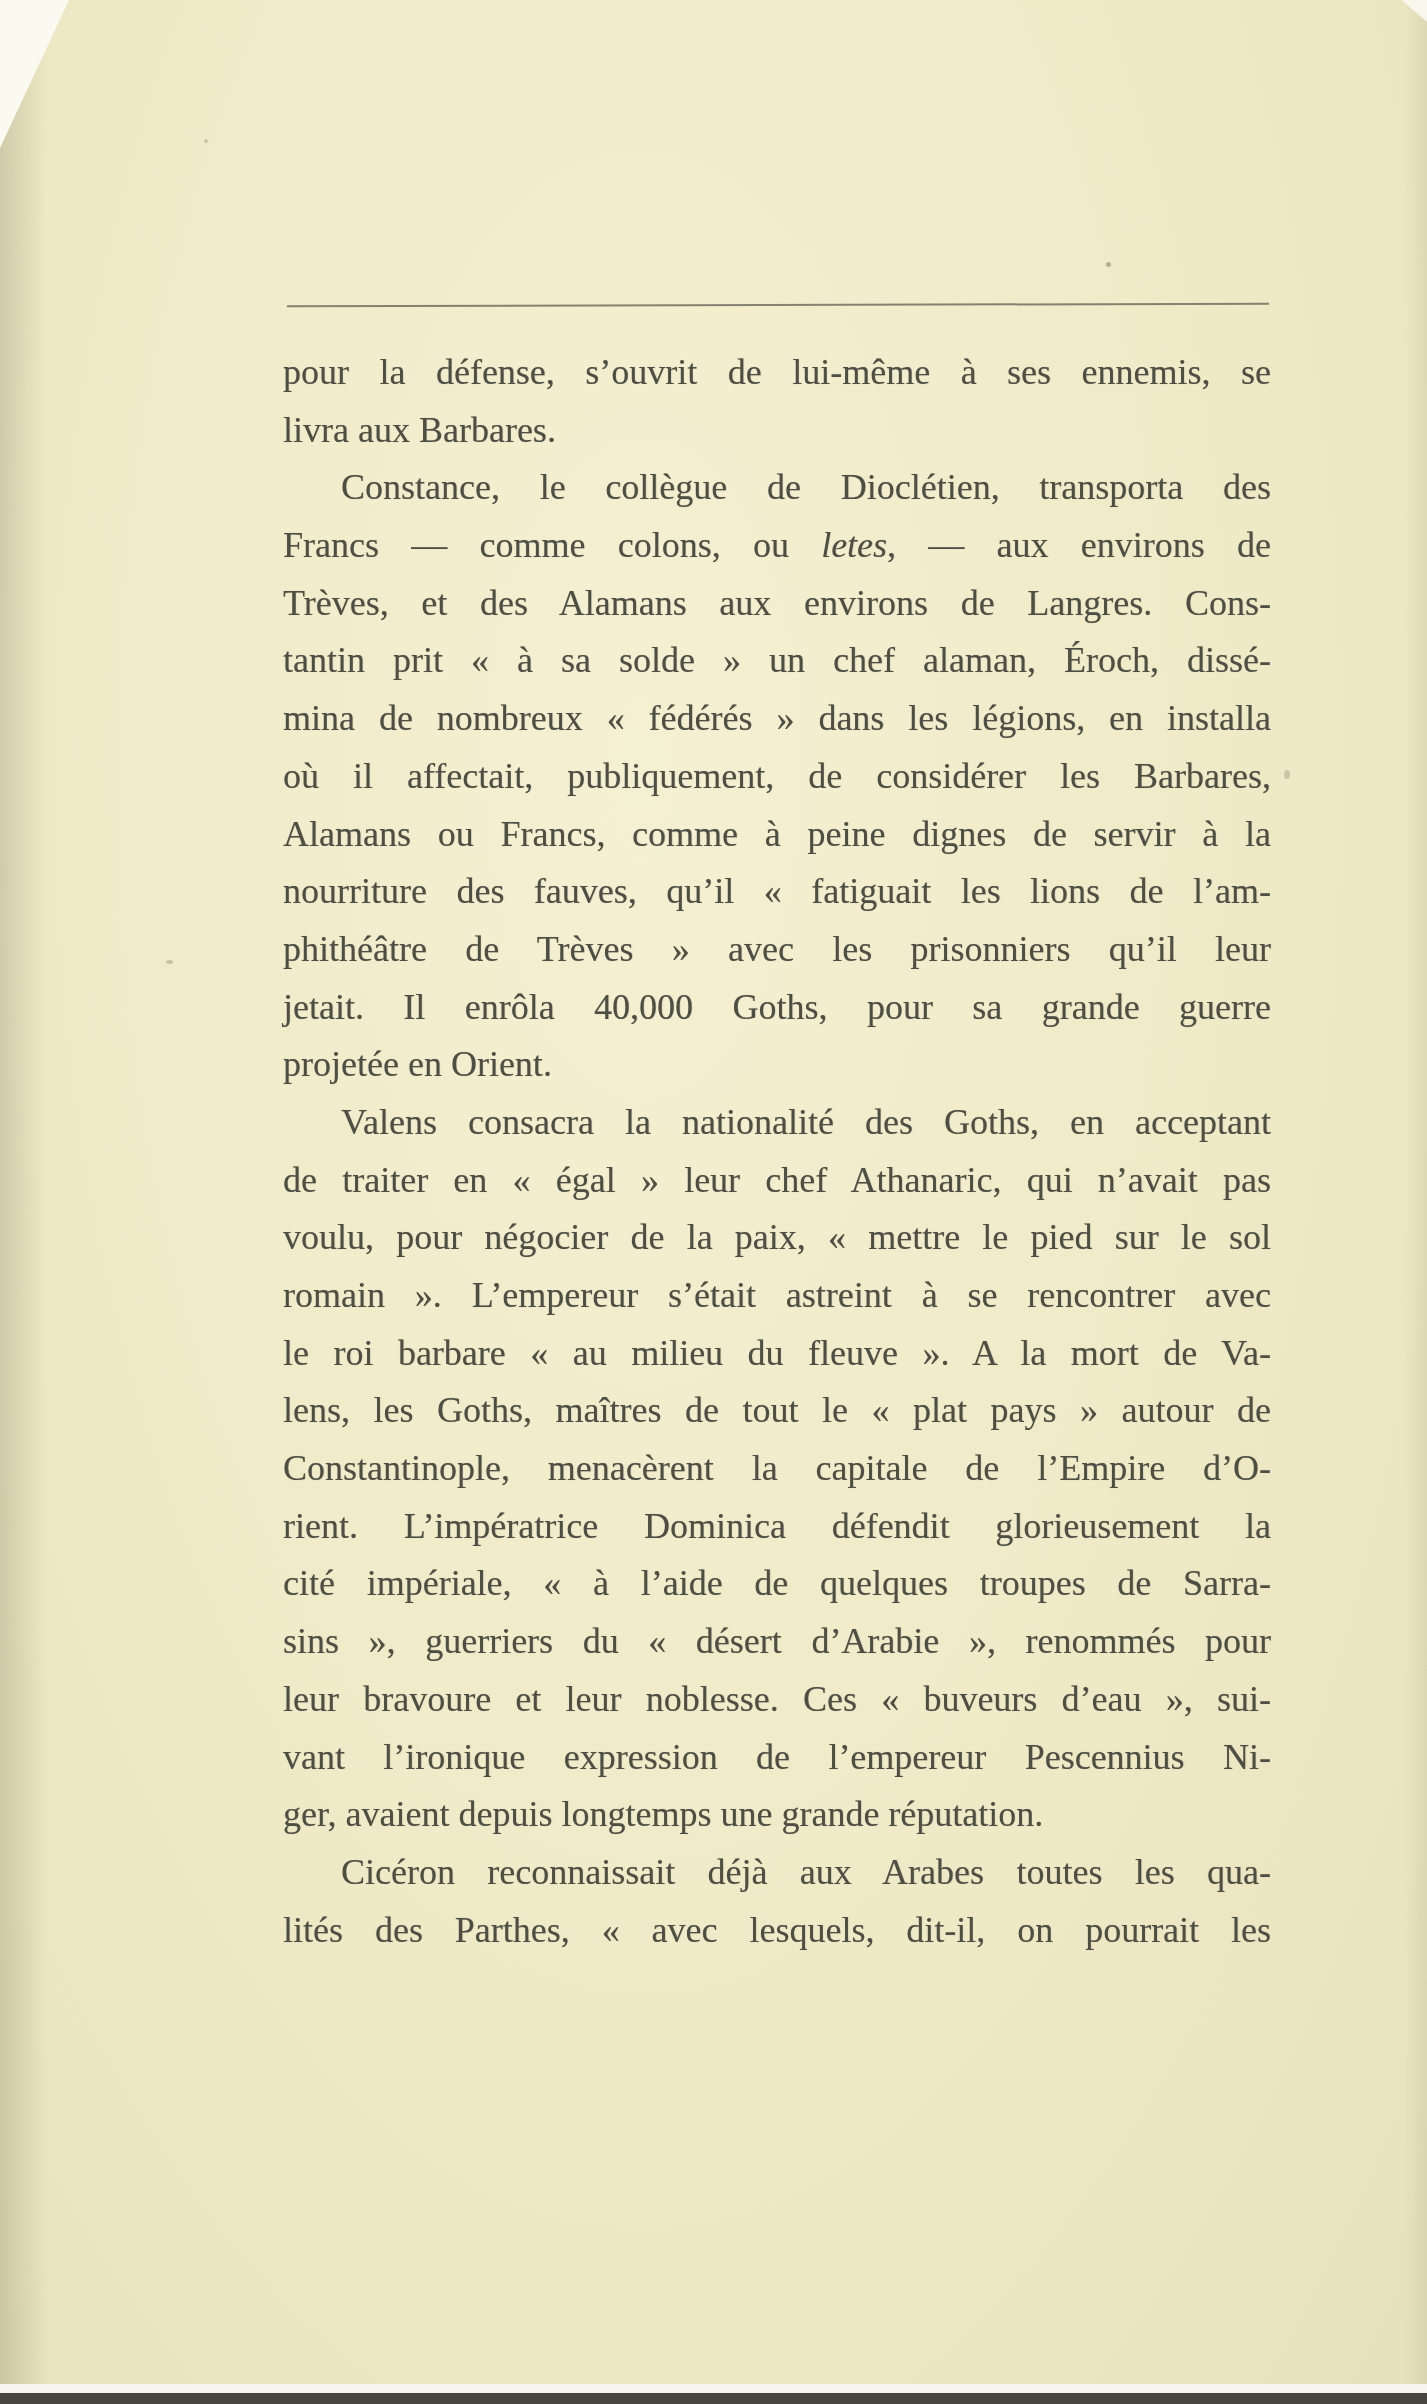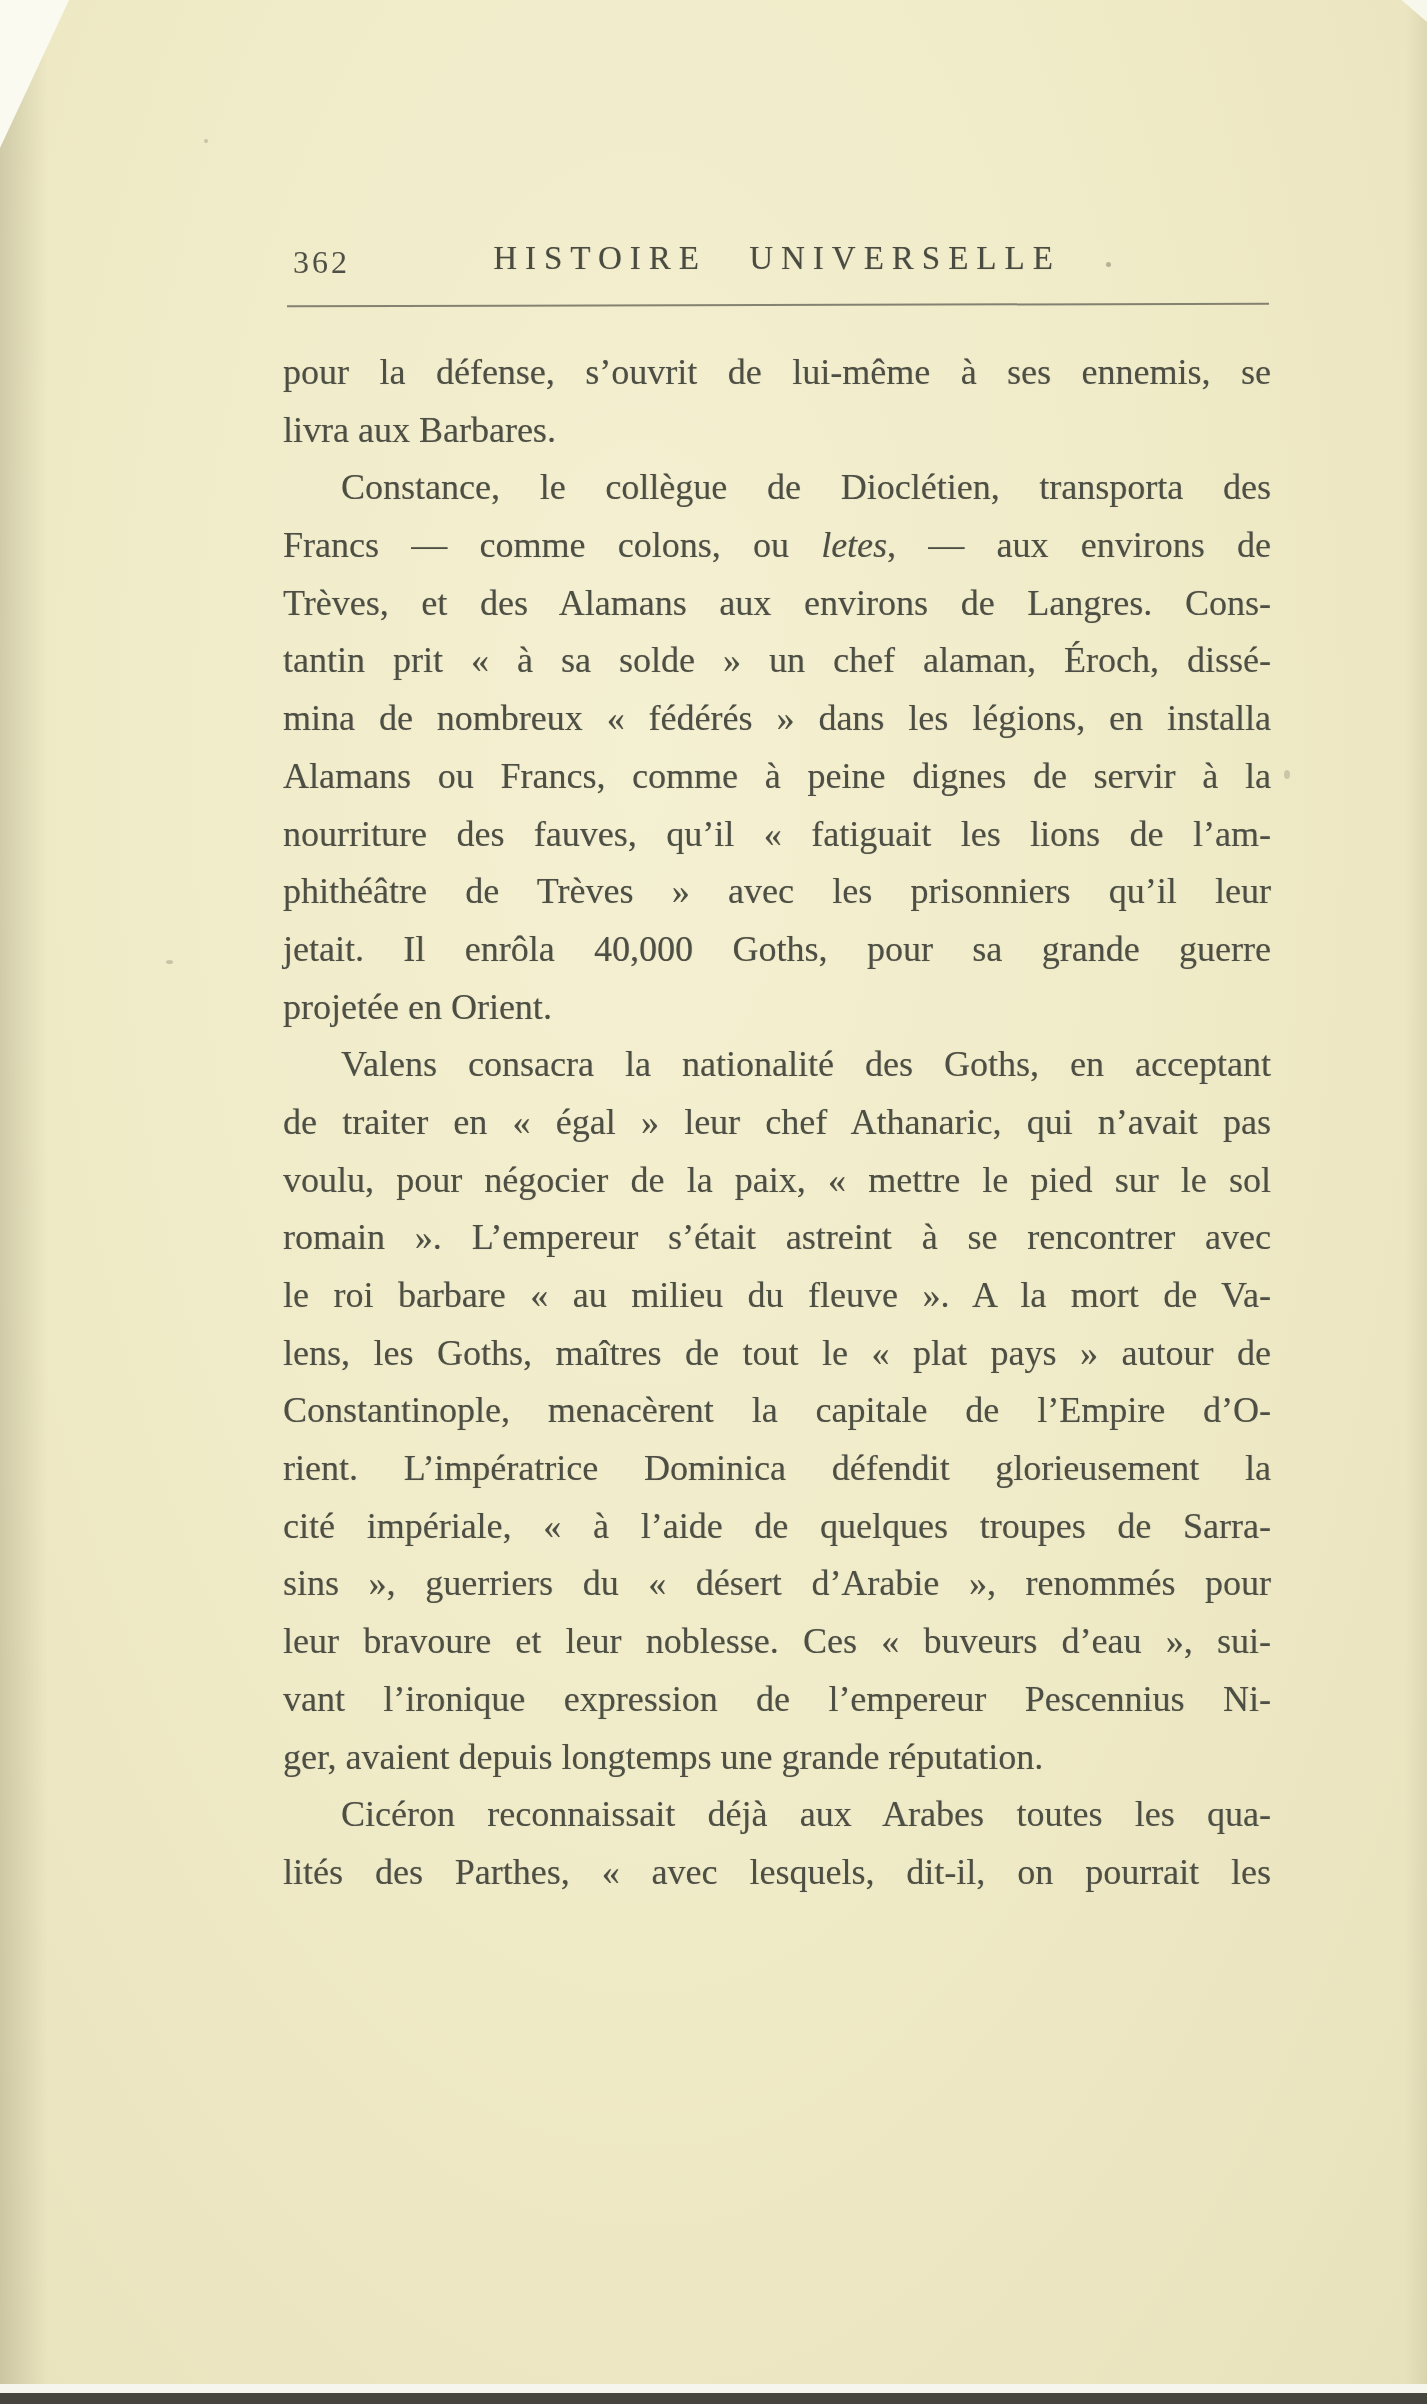--- a/index.html
+++ b/index.html
@@ -72,35 +72,32 @@
 </style>
 </head>
 <body>
 
 <div class="page">
   <div class="edge-left"></div>
   <div class="edge-right"></div>
   <div class="corner-wedge-tl"></div>
   <div class="corner-wedge-tr"></div>
 
-  <div class="header">
-    <span class="pagenum">362</span>
-    <span class="title">HISTOIRE UNIVERSELLE</span>
-  </div>
 
   <div class="rule"></div>
 
   <div class="textblock" id="textblock">
       <div class="line just"><span class="li" style="word-spacing: 21.4705px;"><span>pour la défense, s’ouvrit de lui-même à ses ennemis, se</span></span></div>
       <div class="line"><span class="li"><span>livra aux Barbares.</span></span></div>
       <div class="line indent just"><span class="li" style="word-spacing: 30.7109px;"><span>Constance, le collègue de Dioclétien, transporta des</span></span></div>
       <div class="line just"><span class="li" style="word-spacing: 23.2378px; margin-top: 45px;"><span>Francs — comme colons, ou </span><i>letes</i><span>, — aux environs de</span></span></div>
       <div class="line just"><span class="li" style="word-spacing: 23.6836px;"><span>Trèves, et des Alamans aux environs de Langres. Cons-</span></span></div>
       <div class="line just"><span class="li" style="word-spacing: 19.0213px;"><span>tantin prit « à sa solde » un chef alaman, Éroch, dissé-</span></span></div>
       <div class="line just"><span class="li" style="word-spacing: 14.9219px;"><span>mina de nombreux « fédérés » dans les légions, en installa</span></span></div>
+      <div class="line just"><span class="li" style="word-spacing: 24.9933px;"><span>où il affectait, publiquement, de considérer les Barbares,</span></span></div>
       <div class="line just"><span class="li" style="word-spacing: 17.725px;"><span>Alamans ou Francs, comme à peine dignes de servir à la</span></span></div>
       <div class="line just"><span class="li" style="word-spacing: 20.4688px;"><span>nourriture des fauves, qu’il « fatiguait les lions de l’am-</span></span></div>
       <div class="line just"><span class="li" style="word-spacing: 29.2734px; text-align: right;"><span>phithéâtre de Trèves » avec les prisonniers qu’il leur</span></span></div>
       <div class="line just"><span class="li" style="word-spacing: 30.4023px;"><span>jetait. Il enrôla 40,000 Goths, pour sa grande guerre</span></span></div>
       <div class="line"><span class="li"><span>projetée en Orient.</span></span></div>
       <div class="line indent just"><span class="li" style="word-spacing: 22.0446px;"><span>Valens consacra la nationalité des Goths, en acceptant</span></span></div>
       <div class="line just"><span class="li" style="word-spacing: 16.2131px;"><span>de traiter en « égal » leur chef Athanaric, qui n’avait pas</span></span></div>
       <div class="line just"><span class="li" style="word-spacing: 13.1862px; text-align: center;"><span>voulu, pour négocier de la paix, « mettre le pied sur le sol</span></span></div>
       <div class="line just"><span class="li" style="word-spacing: 20.8379px;"><span>romain ». L’empereur s’était astreint à se rencontrer avec</span></span></div>
       <div class="line just"><span class="li" style="word-spacing: 15.4531px;"><span>le roi barbare « au milieu du fleuve ». A la mort de Va-</span></span></div>

